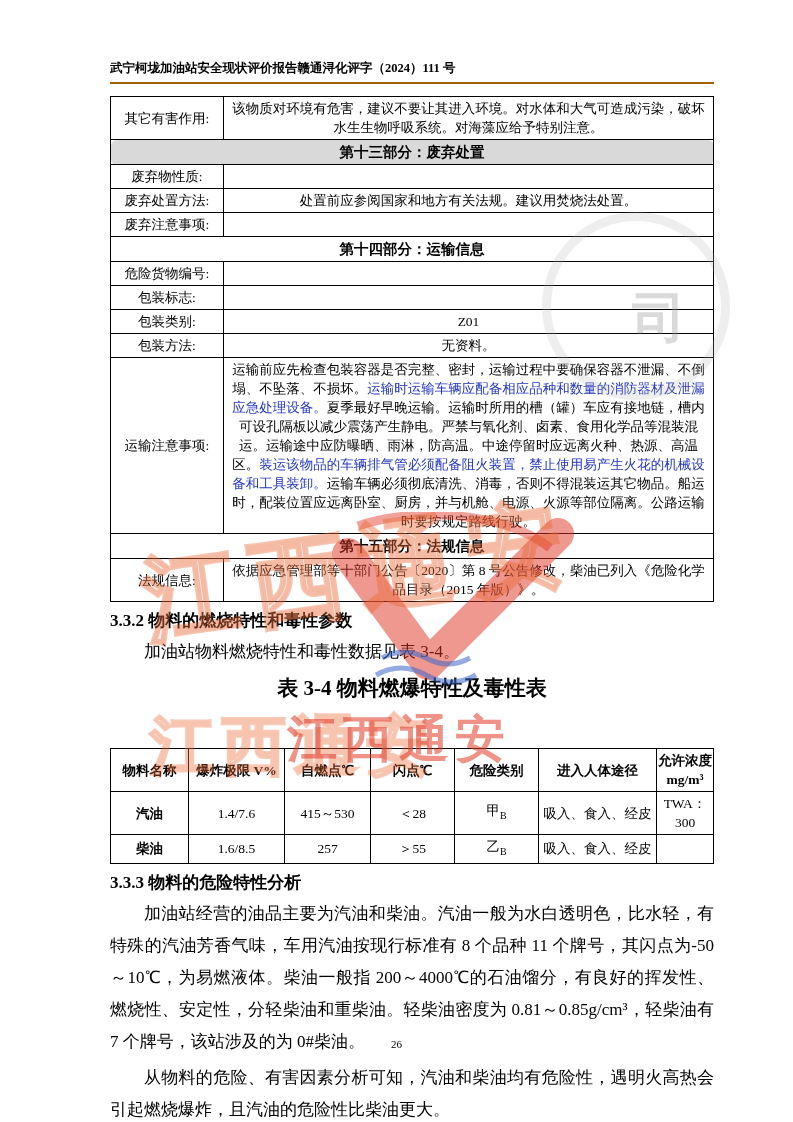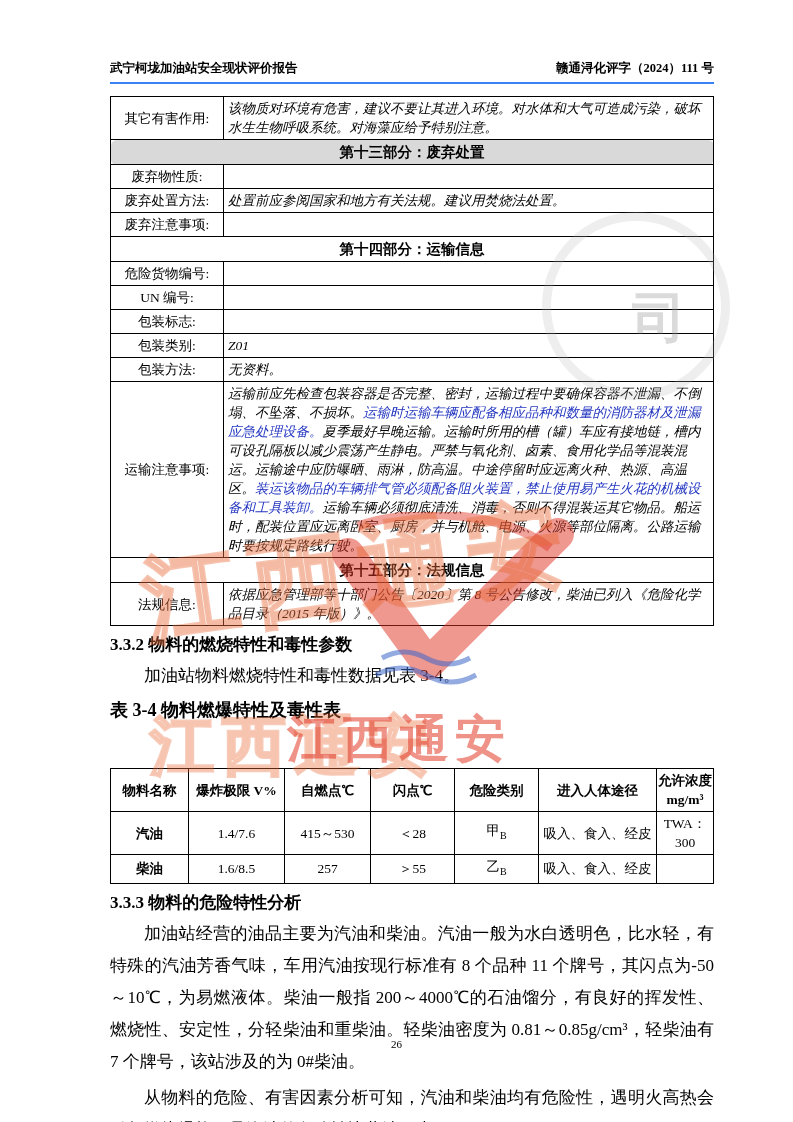--- a/index.html
+++ b/index.html
@@ -4,40 +4,40 @@
 <style>
   * { margin:0; padding:0; box-sizing:border-box; }
   html,body { background:#ffffff; }
   .page {
     position:relative; width:793px; height:1122px; background:#ffffff;
     overflow:hidden; color:#000; font-family:"Liberation Serif", serif;
   }
   
   .doc-header {
     position:absolute; top:60px; left:110px; width:604px;
-    display:flex; justify-content:space-between; align-items:flex-end;
+    display:flex; justify-content:flex-start; align-items:flex-end;
     font-size:12.5px; font-weight:bold; padding-bottom:5px;
-    border-bottom:2px solid #3b82f6;
+    border-bottom:2px solid #a16207;
   }
   
   .content { position:absolute; top:96px; left:110px; width:604px; z-index:1; }
 
   
   table.msds { width:100%; border-collapse:collapse; font-size:13.5px; table-layout:fixed; }
   table.msds td { border:1px solid #000; padding:2px 4px; line-height:19px; height:21px; vertical-align:middle; }
   table.msds td.lbl { width:113px; text-align:center; padding:2px 1px; }
-  table.msds td.val { text-align:left;font-style:italic; }
+  table.msds td.val { text-align:center; }
   table.msds tr.section td { text-align:center; font-weight:bold; font-size:14.5px; line-height:20px;border-radius:6px; }
   table.msds tr.section.gray td { background:#d9d9d9; }
   .blue { color:#2336c0; }
 
   
   h3.sec { font-size:17px; font-weight:bold; margin:7px 0 2px 0; }
   p.body { font-size:17px; line-height:32px; text-align:justify; text-indent:2em; margin:4px 0 2px 0; }
-  .tbl-title { text-align:left; font-weight:bold; font-size:18px; margin:6px 0 12px 0; }
+  .tbl-title { text-align:center; font-weight:bold; font-size:21px; margin:6px 0 12px 0; }
 
   
   table.mat { width:100%; border-collapse:collapse; font-size:13.5px; text-align:center; table-layout:fixed;margin-top:46px; }
   table.mat th, table.mat td { border:1px solid #000; padding:2px 1px; line-height:19px; }
   table.mat th { font-weight:bold; }
   table.mat td.mat-name { font-weight:bold; }
   table.mat col.c-name { width:78px; }
   table.mat col.c-expl { width:96px; }
   table.mat col.c-auto { width:86px; }
   table.mat col.c-flash { width:84px; }
@@ -129,24 +129,20 @@
           <td class="val"></td>
         </tr>
         <tr class="section">
           <td colspan="2">第十四部分：运输信息</td>
         </tr>
         <tr>
           <td class="lbl">危险货物编号:</td>
           <td class="val"></td>
         </tr>
         <tr>
-          <td class="lbl">UN 编号:</td>
-          <td class="val"></td>
-        </tr>
-        <tr>
           <td class="lbl">包装标志:</td>
           <td class="val"></td>
         </tr>
         <tr>
           <td class="lbl">包装类别:</td>
           <td class="val">Z01</td>
         </tr>
         <tr>
           <td class="lbl">包装方法:</td>
           <td class="val">无资料。</td>

